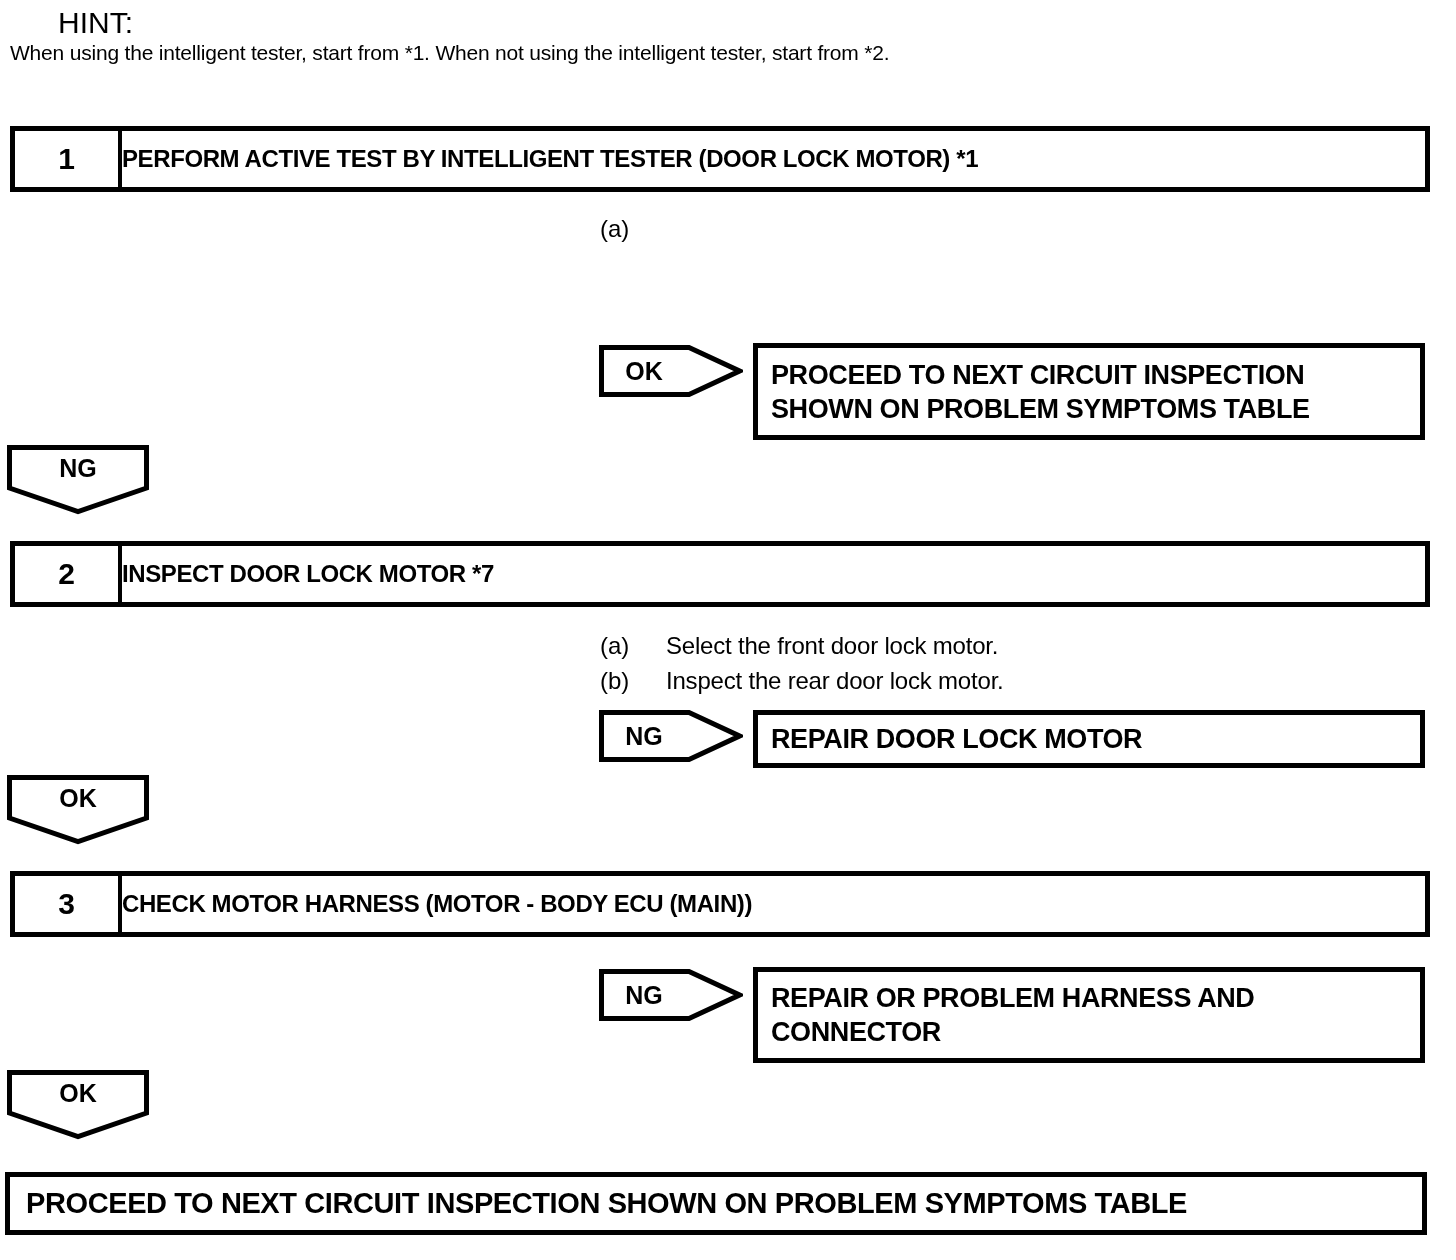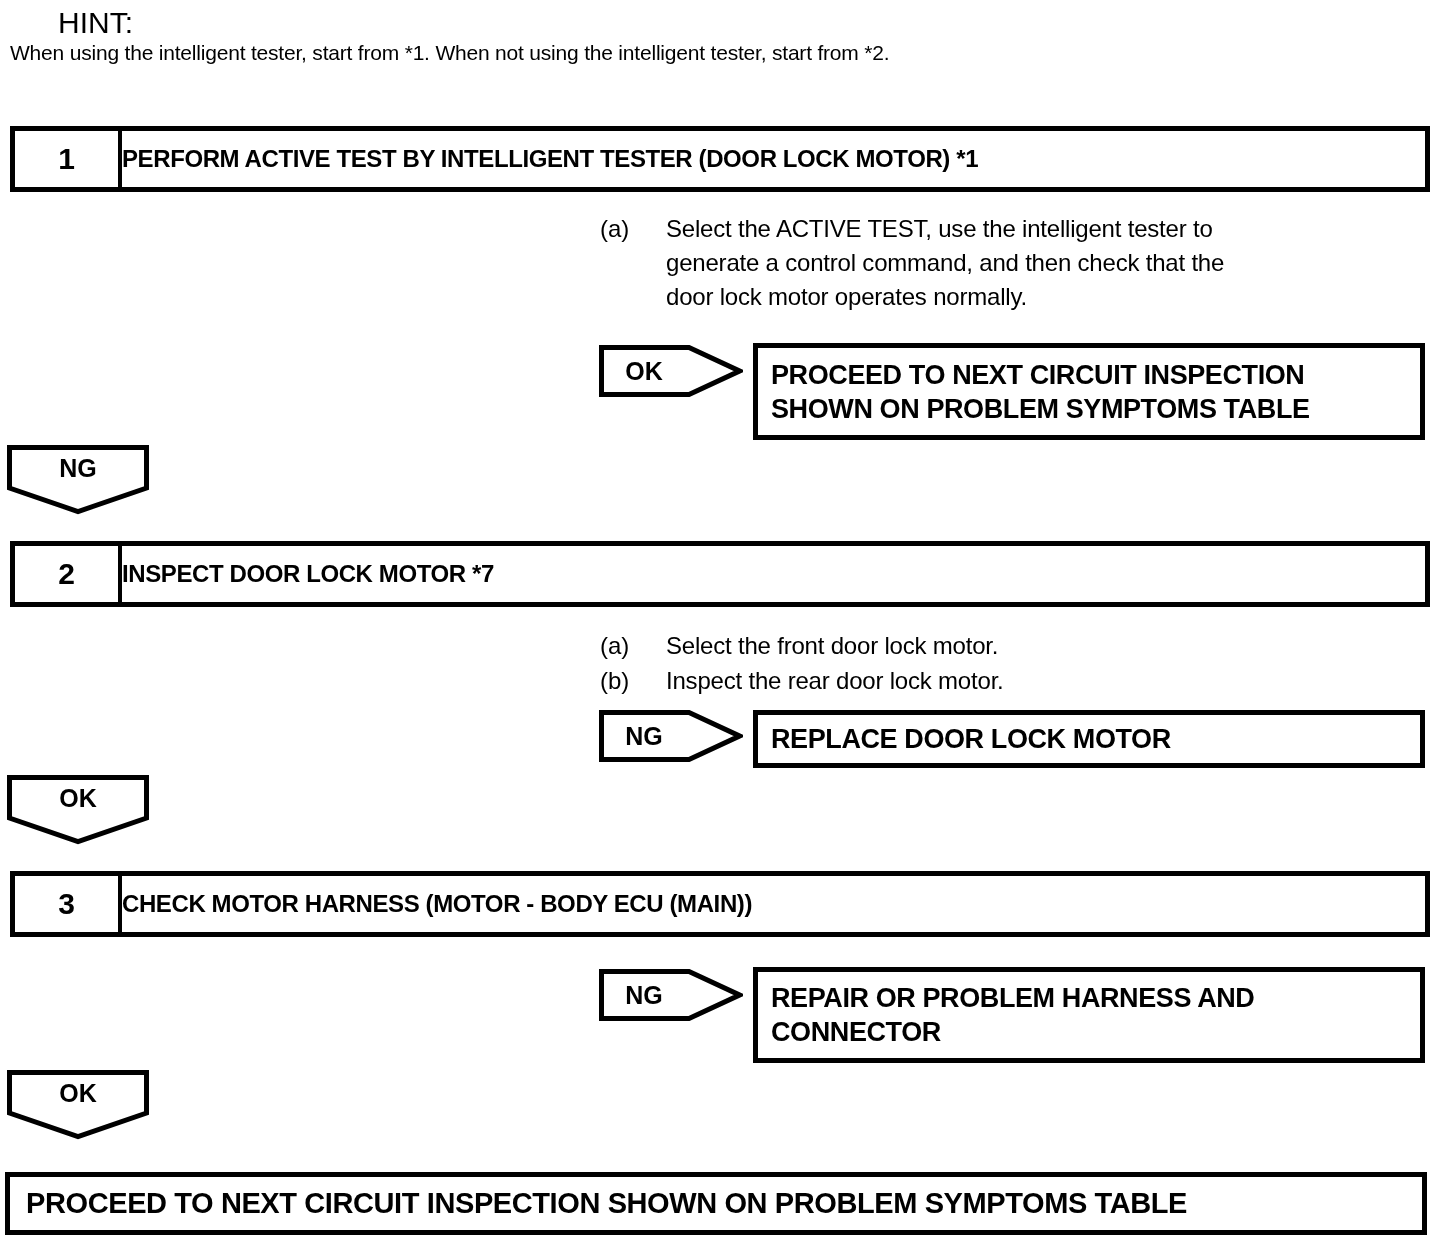--- a/index.html
+++ b/index.html
@@ -81,23 +81,20 @@
   <div class="abs hint-text">When using the intelligent tester, start from *1. When not using the intelligent tester, start from *2.</div>
 
   <div class="abs step-box" style="top:126px">
     <div class="step-num">1</div>
     <div class="step-title">PERFORM ACTIVE TEST BY INTELLIGENT TESTER (DOOR LOCK MOTOR) *1</div>
   </div>
 
   <div class="abs substeps" style="top:212px">
     <div class="substep">
       <div class="marker">(a)</div>
-      <div class="text">Select the ACTIVE TEST, use the intelligent tester to
-generate a control command, and then check that the
-door lock motor operates normally.</div>
     </div>
   </div>
 
   <div class="abs arrow-right" style="left:599px; top:345px">
     <svg width="144" height="52" viewBox="0 0 144 52">
       <polygon points="2.5,2.5 90,2.5 140.5,26 90,49.5 2.5,49.5" fill="#ffffff" stroke="#000000" stroke-width="5"></polygon>
     </svg>
     <div class="lbl">OK</div>
   </div>
 
@@ -130,21 +127,21 @@
   </div>
 
   <div class="abs arrow-right" style="left:599px; top:710px">
     <svg width="144" height="52" viewBox="0 0 144 52">
       <polygon points="2.5,2.5 90,2.5 140.5,26 90,49.5 2.5,49.5" fill="#ffffff" stroke="#000000" stroke-width="5"></polygon>
     </svg>
     <div class="lbl">NG</div>
   </div>
 
   <div class="abs result-box" style="top:710px; height:58px">
-    <div class="rtext">REPLACE DOOR LOCK MOTOR</div>
+    <div class="rtext">REPAIR DOOR LOCK MOTOR</div>
   </div>
 
   <div class="abs pent-down" style="top:775px">
     <svg width="142" height="70" viewBox="0 0 142 70">
       <polygon points="2.5,2.5 139.5,2.5 139.5,43 71,66.5 2.5,43" fill="#ffffff" stroke="#000000" stroke-width="5"></polygon>
     </svg>
     <div class="lbl">OK</div>
   </div>
 
   <div class="abs step-box" style="top:871px">

